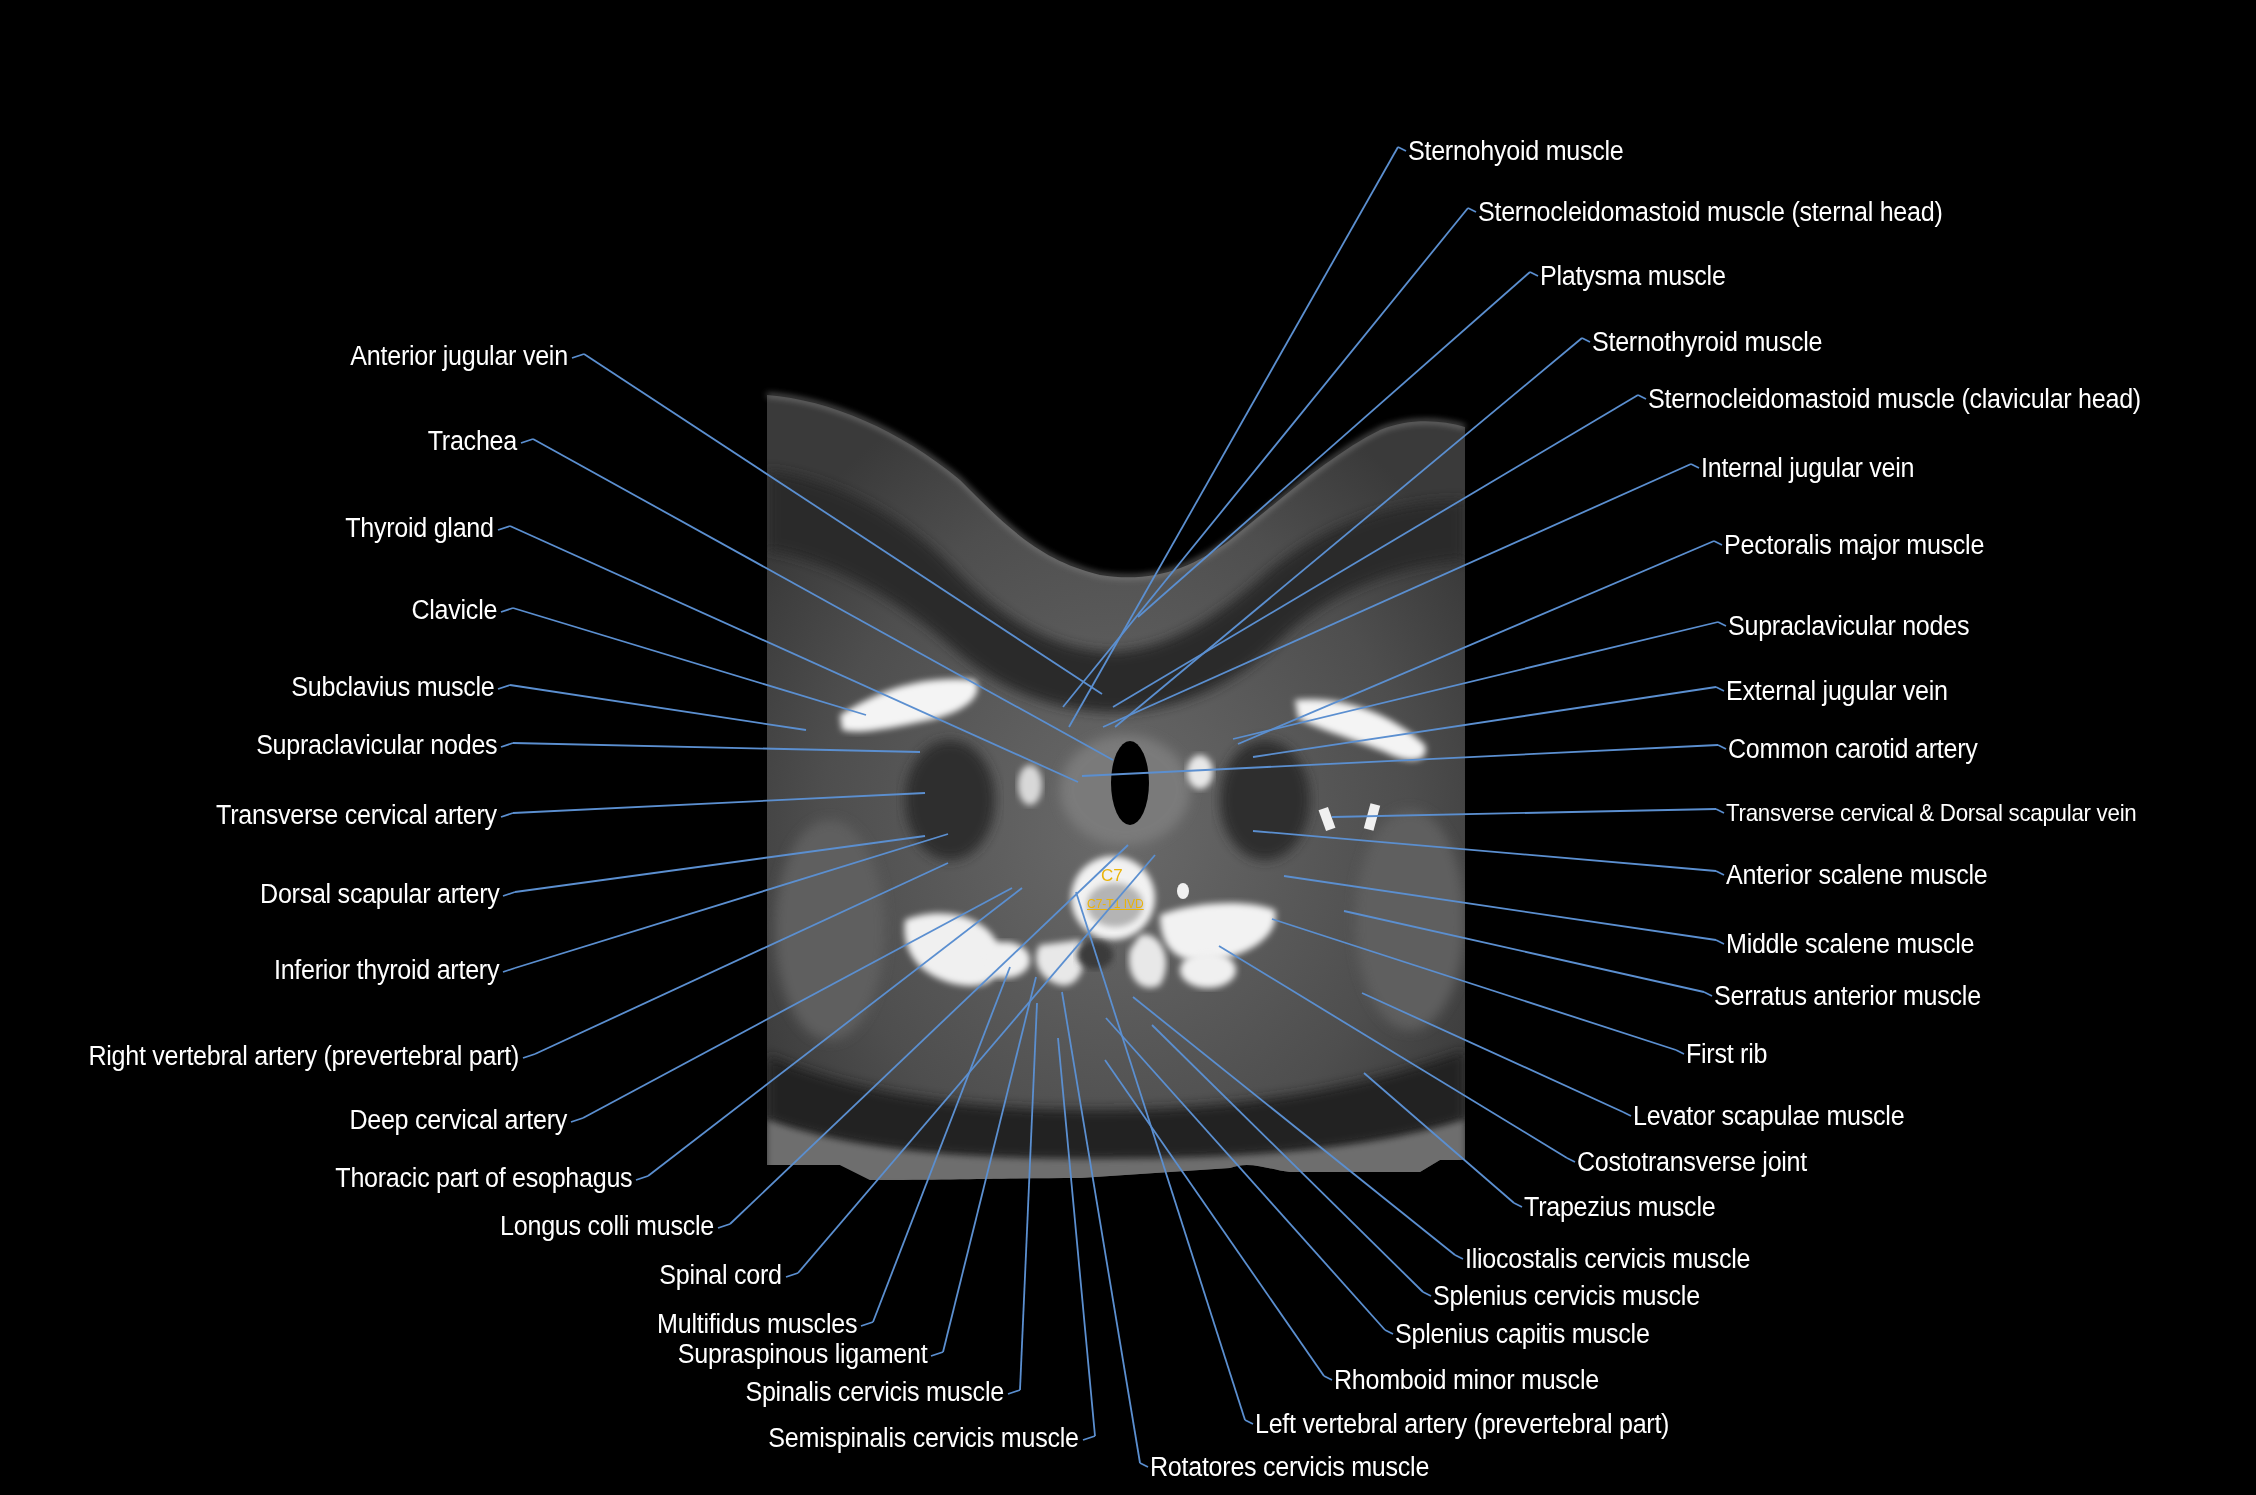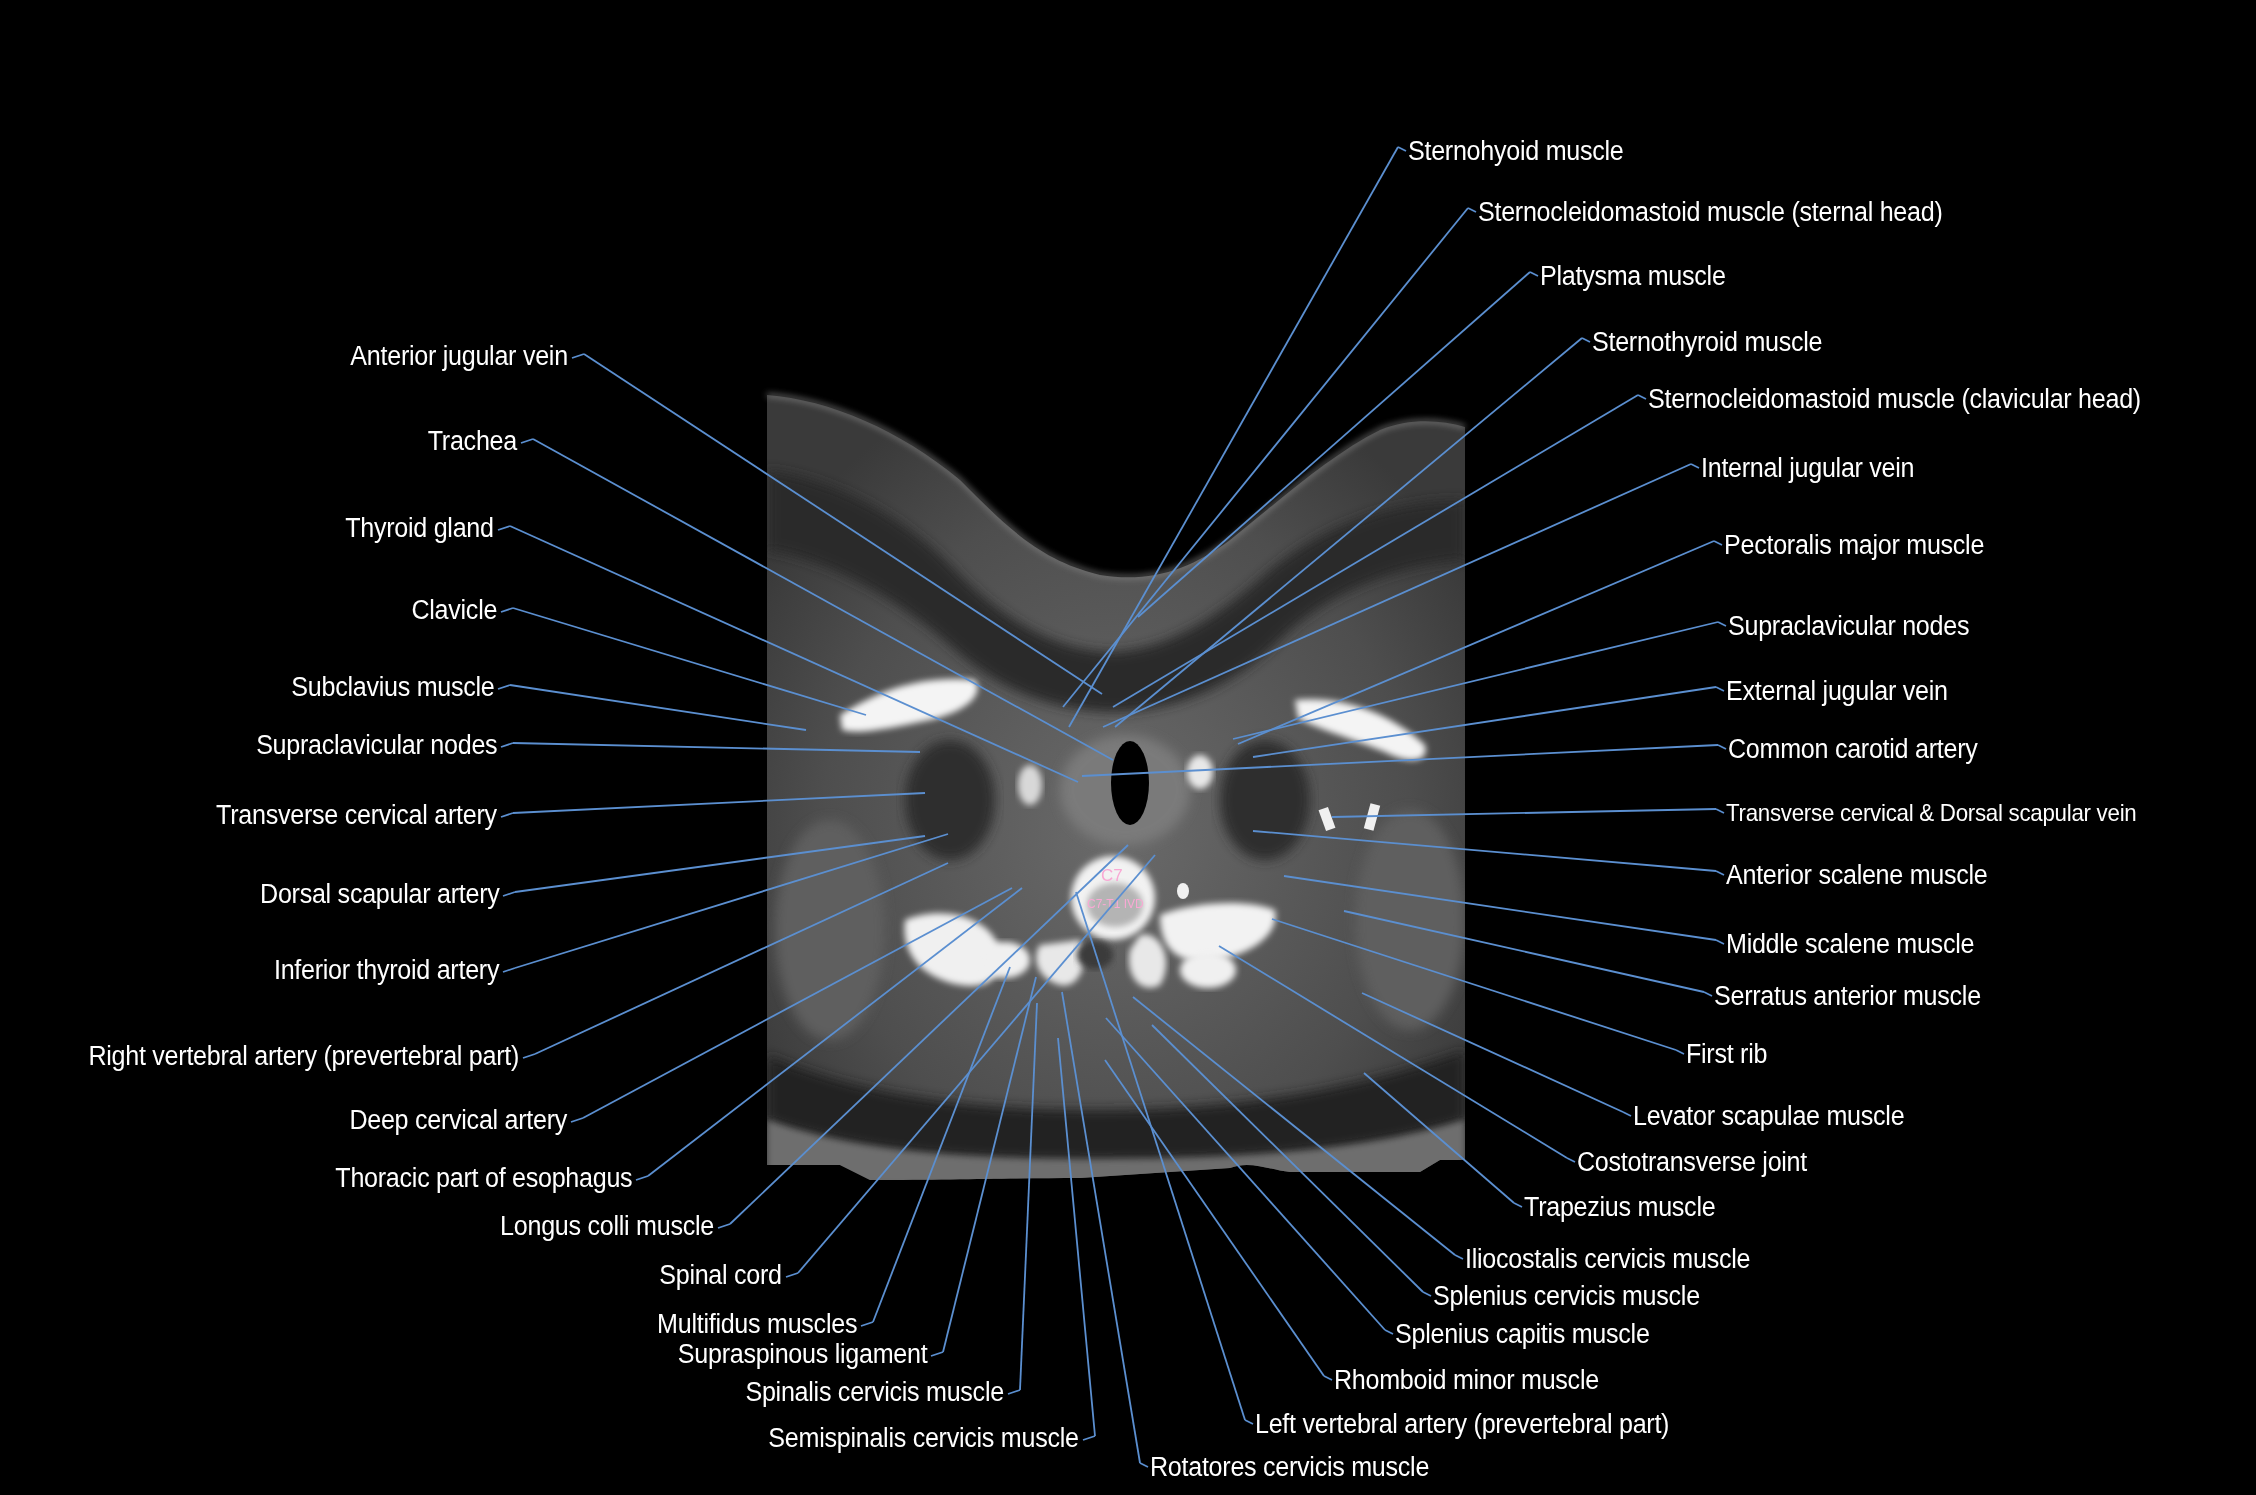--- a/index.html
+++ b/index.html
@@ -6,21 +6,21 @@
   body { width: 2256px; height: 1495px; position: relative; overflow: hidden;
          font-family: "Liberation Sans", sans-serif; }
   #stage { position: absolute; left: 0; top: 0; width: 2256px; height: 1495px; background: #000; }
   #ct { position: absolute; left: 0; top: 0; width: 2256px; height: 1495px; }
   #leaders { position: absolute; left: 0; top: 0; width: 2256px; height: 1495px; pointer-events: none; }
   .label { position: absolute; color: #ffffff; font-size: 27px; line-height: 32px;
            white-space: nowrap; letter-spacing: -0.3px; transform: scaleX(0.93); }
   .label.left { transform-origin: right center; }
   .label.right { transform-origin: left center; }
   .label.small { font-size: 24px; }
-  .vlabel { position: absolute; color: #f9a8d4; font-size: 15px; white-space: nowrap; }
+  .vlabel { position: absolute; color: #eab308; font-size: 15px; white-space: nowrap; }
   .vlabel.big { font-size: 17px; }
 </style>
 </head>
 <body>
 
 <div id="stage">
 
   <svg id="ct" viewBox="0 0 2256 1495" xmlns="http://www.w3.org/2000/svg">
     <defs>
       <clipPath id="ctclip">
@@ -74,21 +74,21 @@
       <path d="M1160,915 C1200,900 1250,900 1275,910 C1280,935 1250,955 1215,960 C1185,965 1160,955 1160,915 Z" fill="#f2f2f2" filter="url(#blur3)"></path>
       <ellipse cx="1208" cy="970" rx="28" ry="18" fill="#f0f0f0" filter="url(#blur3)"></ellipse>
       <ellipse cx="1005" cy="960" rx="25" ry="18" fill="#f0f0f0" filter="url(#blur3)"></ellipse>
       <ellipse cx="1095" cy="955" rx="18" ry="14" fill="#3a3a3a" filter="url(#blur3)"></ellipse>
     </g>
 
     <path d="M767,395 C830,400 900,430 960,480 C1010,530 1040,560 1100,575 C1150,583 1190,570 1230,540 C1280,500 1330,455 1380,430 C1410,418 1440,420 1465,427" fill="none" stroke="#8a8a8a" stroke-width="3" filter="url(#blur3)"></path>
   </svg>
 
   <div class="vlabel big" style="left:1101px; top:866px;">C7</div>
-  <div class="vlabel" style="left:1087px; top:897px; font-size:12px;">C7-T1 IVD</div>
+  <div class="vlabel" style="left:1087px; top:897px; font-size:12px;text-decoration:underline;">C7-T1 IVD</div>
 
   <svg id="leaders" viewBox="0 0 2256 1495" xmlns="http://www.w3.org/2000/svg">
       <line x1="572" y1="358" x2="584" y2="354" stroke="#5b8fd0" stroke-width="1.8"></line>
       <line x1="584" y1="354" x2="1102" y2="694" stroke="#5b8fd0" stroke-width="1.8"></line>
       <line x1="521" y1="443" x2="533" y2="439" stroke="#5b8fd0" stroke-width="1.8"></line>
       <line x1="533" y1="439" x2="1113" y2="760" stroke="#5b8fd0" stroke-width="1.8"></line>
       <line x1="498" y1="530" x2="510" y2="526" stroke="#5b8fd0" stroke-width="1.8"></line>
       <line x1="510" y1="526" x2="1078" y2="782" stroke="#5b8fd0" stroke-width="1.8"></line>
       <line x1="501" y1="612" x2="513" y2="608" stroke="#5b8fd0" stroke-width="1.8"></line>
       <line x1="513" y1="608" x2="866" y2="715" stroke="#5b8fd0" stroke-width="1.8"></line>

